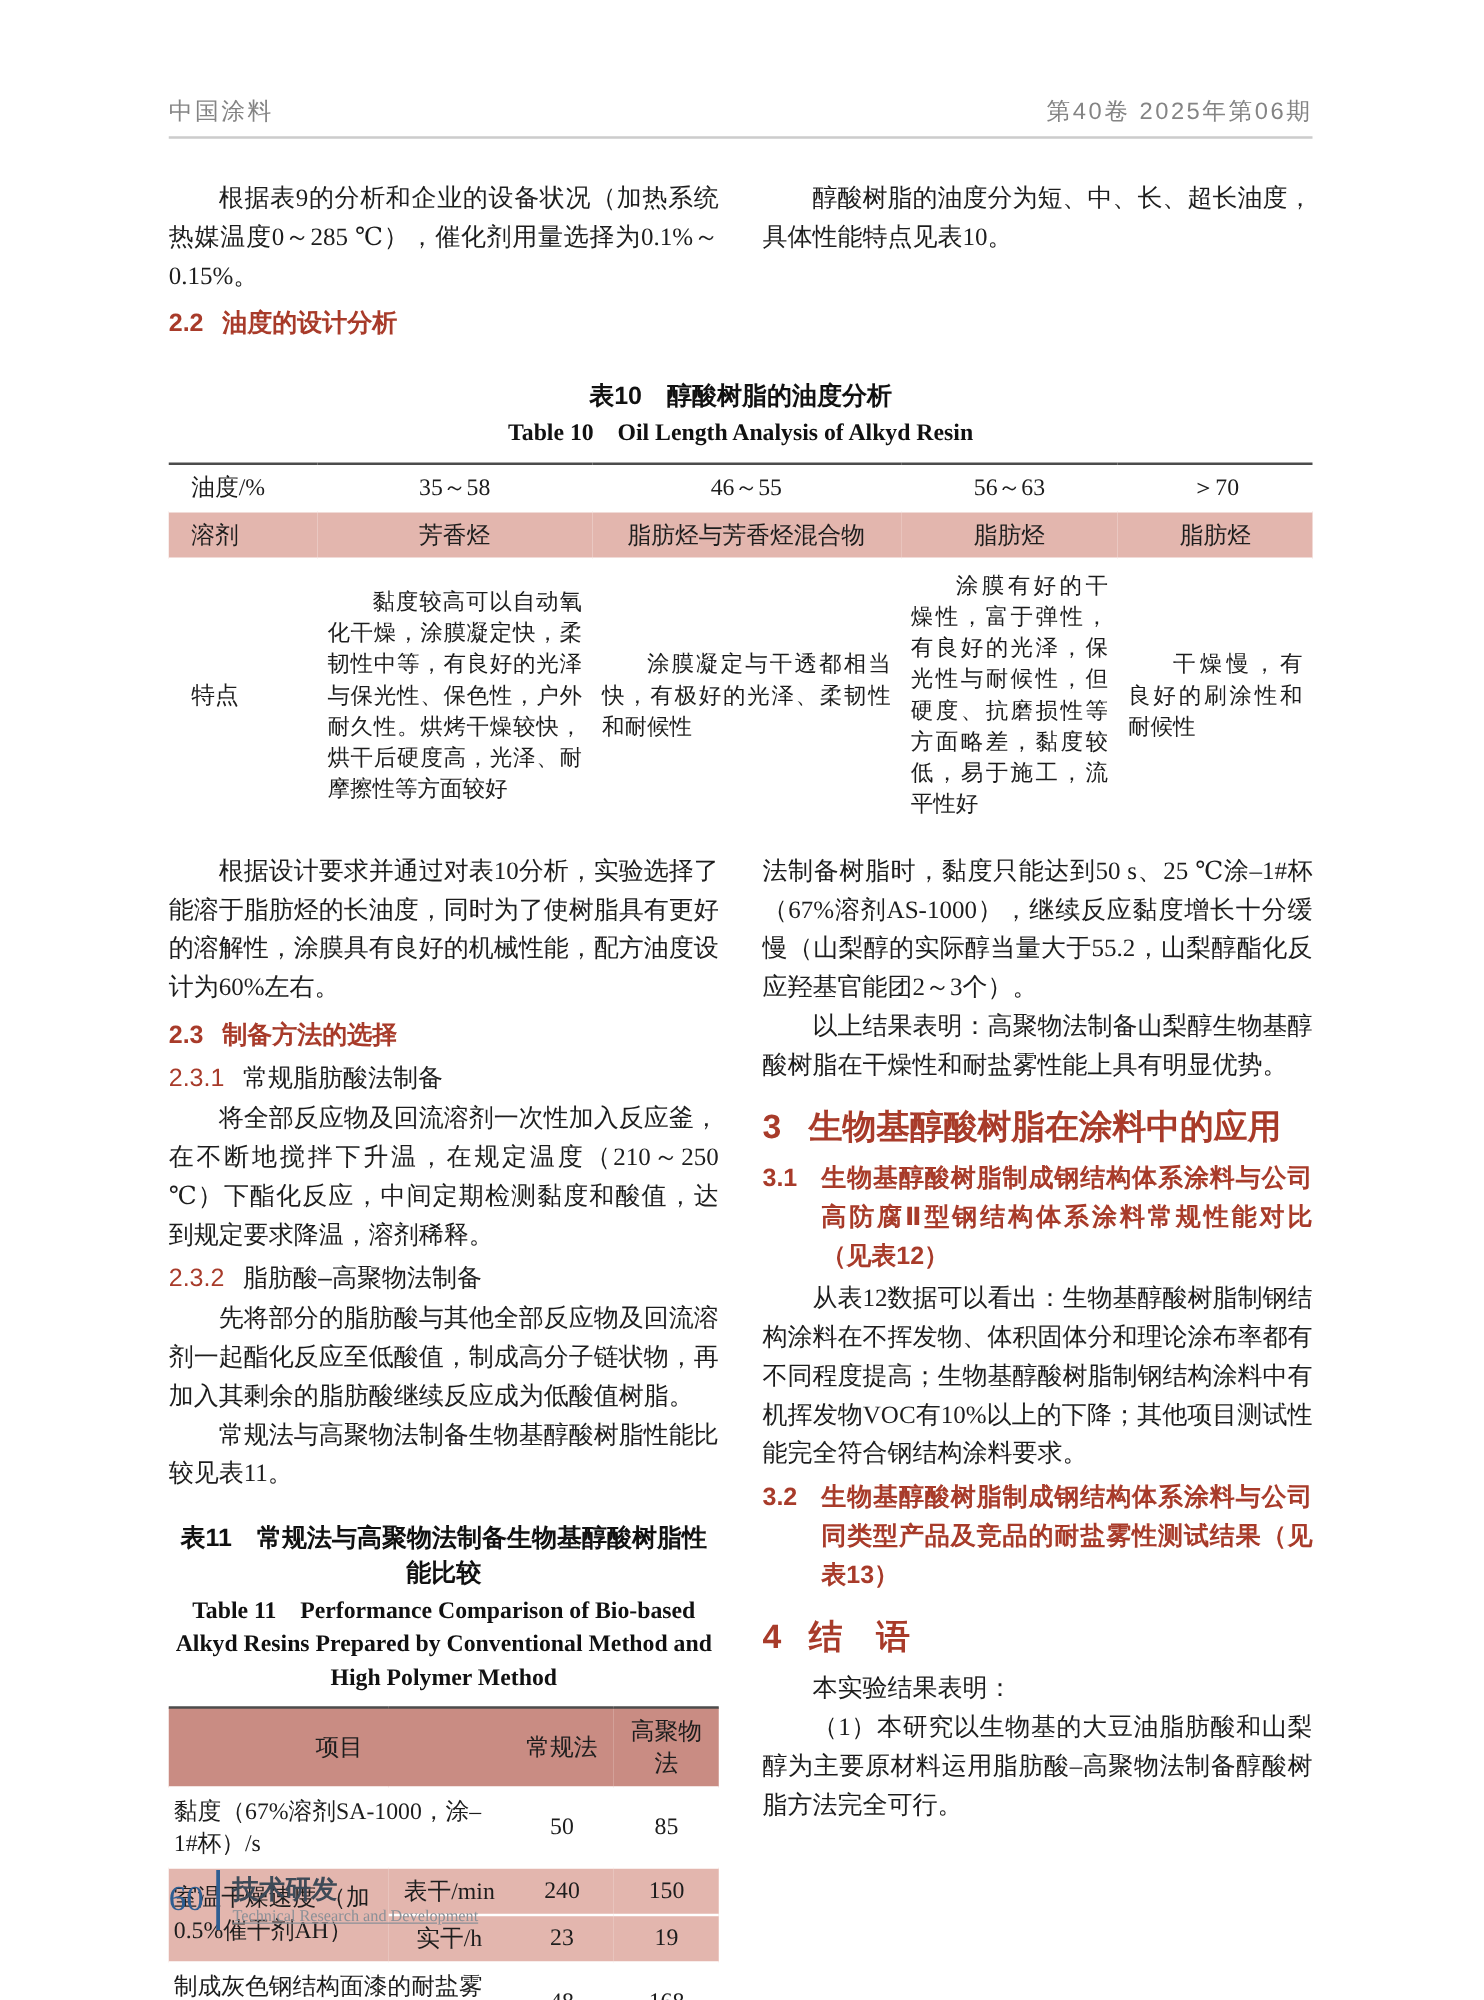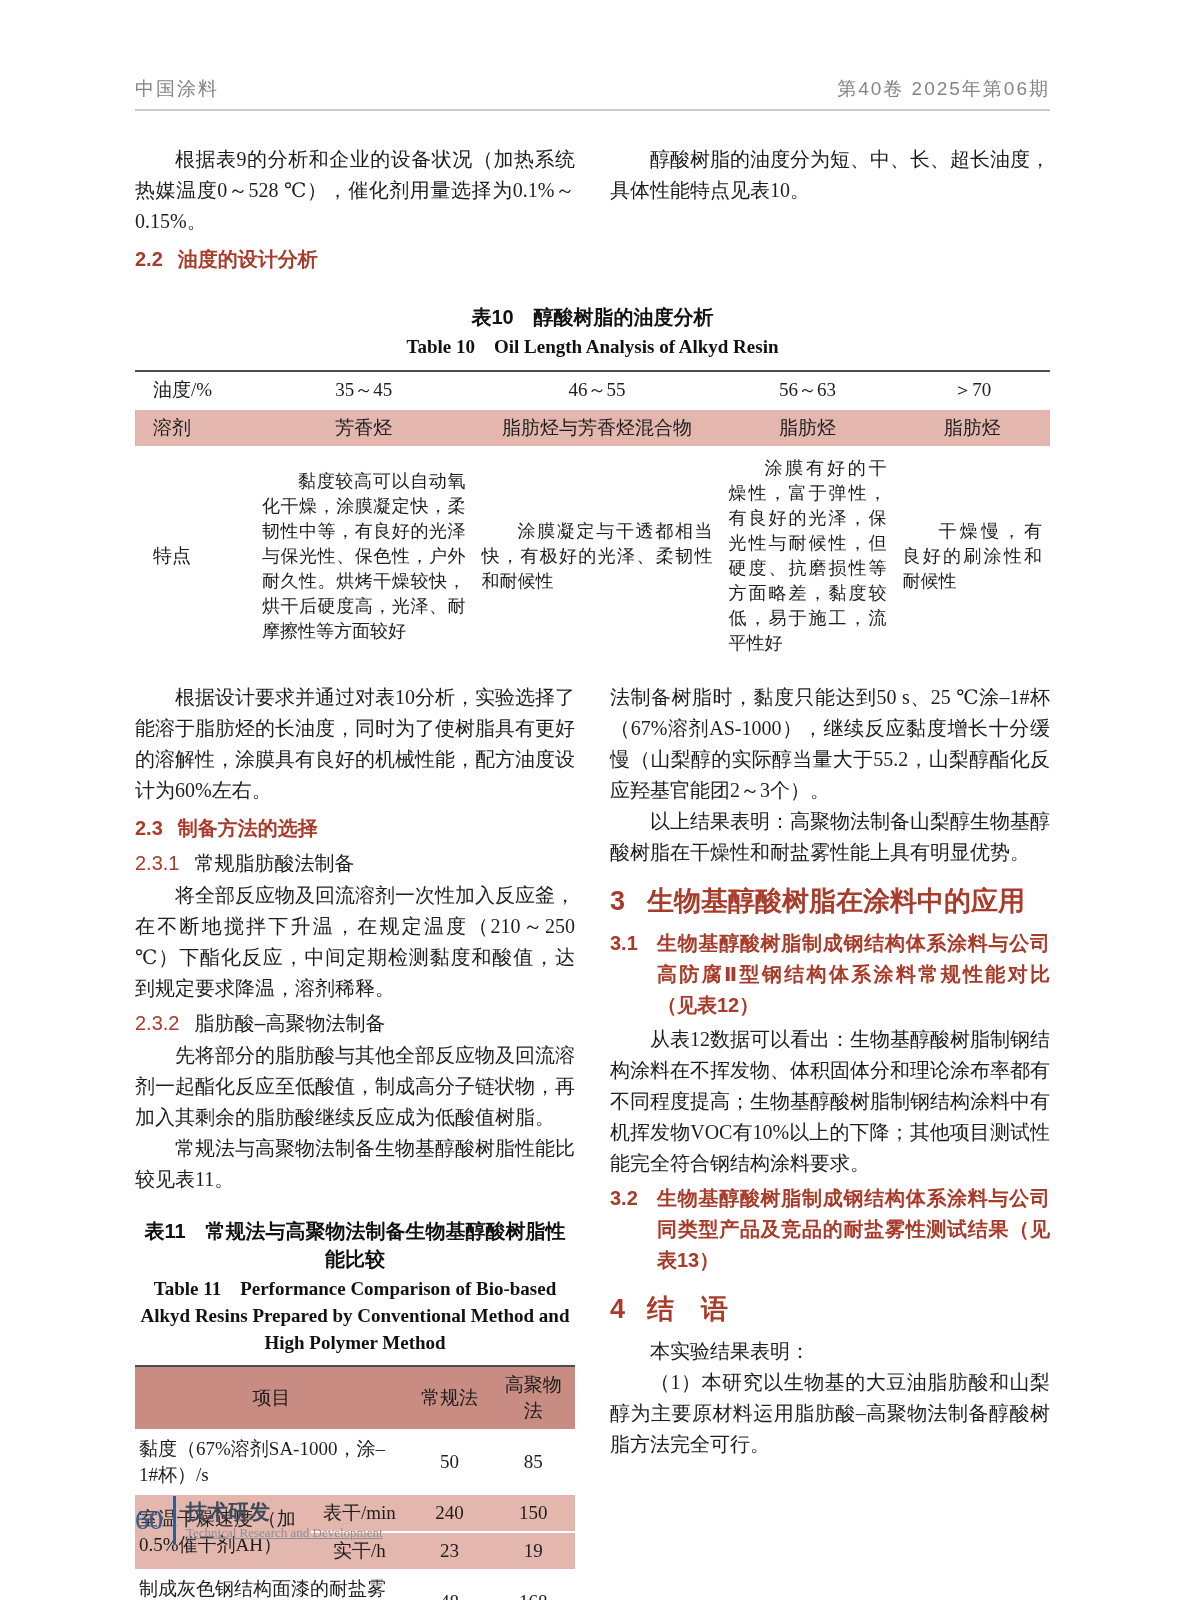--- a/index.html
+++ b/index.html
@@ -131,21 +131,21 @@
   <div class="content">
 
     <div class="phead">
       <span>中国涂料</span>
       <span>第40卷  2025年第06期</span>
     </div>
     <div class="phead-rule"></div>
 
     <div class="cols first">
       <div class="col">
-        <p class="body indent">根据表9的分析和企业的设备状况（加热系统热媒温度0～528 ℃），催化剂用量选择为0.1%～0.15%。</p>
+        <p class="body indent">根据表9的分析和企业的设备状况（加热系统热媒温度0～285 ℃），催化剂用量选择为0.1%～0.15%。</p>
         <div class="h-red">
           <span>2.2</span>
           <span>油度的设计分析</span>
         </div>
       </div>
       <div class="col">
         <p class="body indent">醇酸树脂的油度分为短、中、长、超长油度，具体性能特点见表10。</p>
       </div>
     </div>
 
@@ -156,21 +156,21 @@
         <colgroup>
           <col style="width:13%">
             <col style="width:24%">
             <col style="width:27%">
             <col style="width:19%">
             <col style="width:17%">
         </colgroup>
         <tbody>
         <tr>
           <td class="lbl">油度/%</td>
-          <td class="ctr">35～45</td>
+          <td class="ctr">35～58</td>
           <td class="ctr">46～55</td>
           <td class="ctr">56～63</td>
           <td class="ctr">＞70</td>
         </tr>
         <tr class="bg-light">
           <td class="lbl">溶剂</td>
           <td class="ctr">芳香烃</td>
           <td class="ctr">脂肪烃与芳香烃混合物</td>
           <td class="ctr">脂肪烃</td>
           <td class="ctr">脂肪烃</td>

